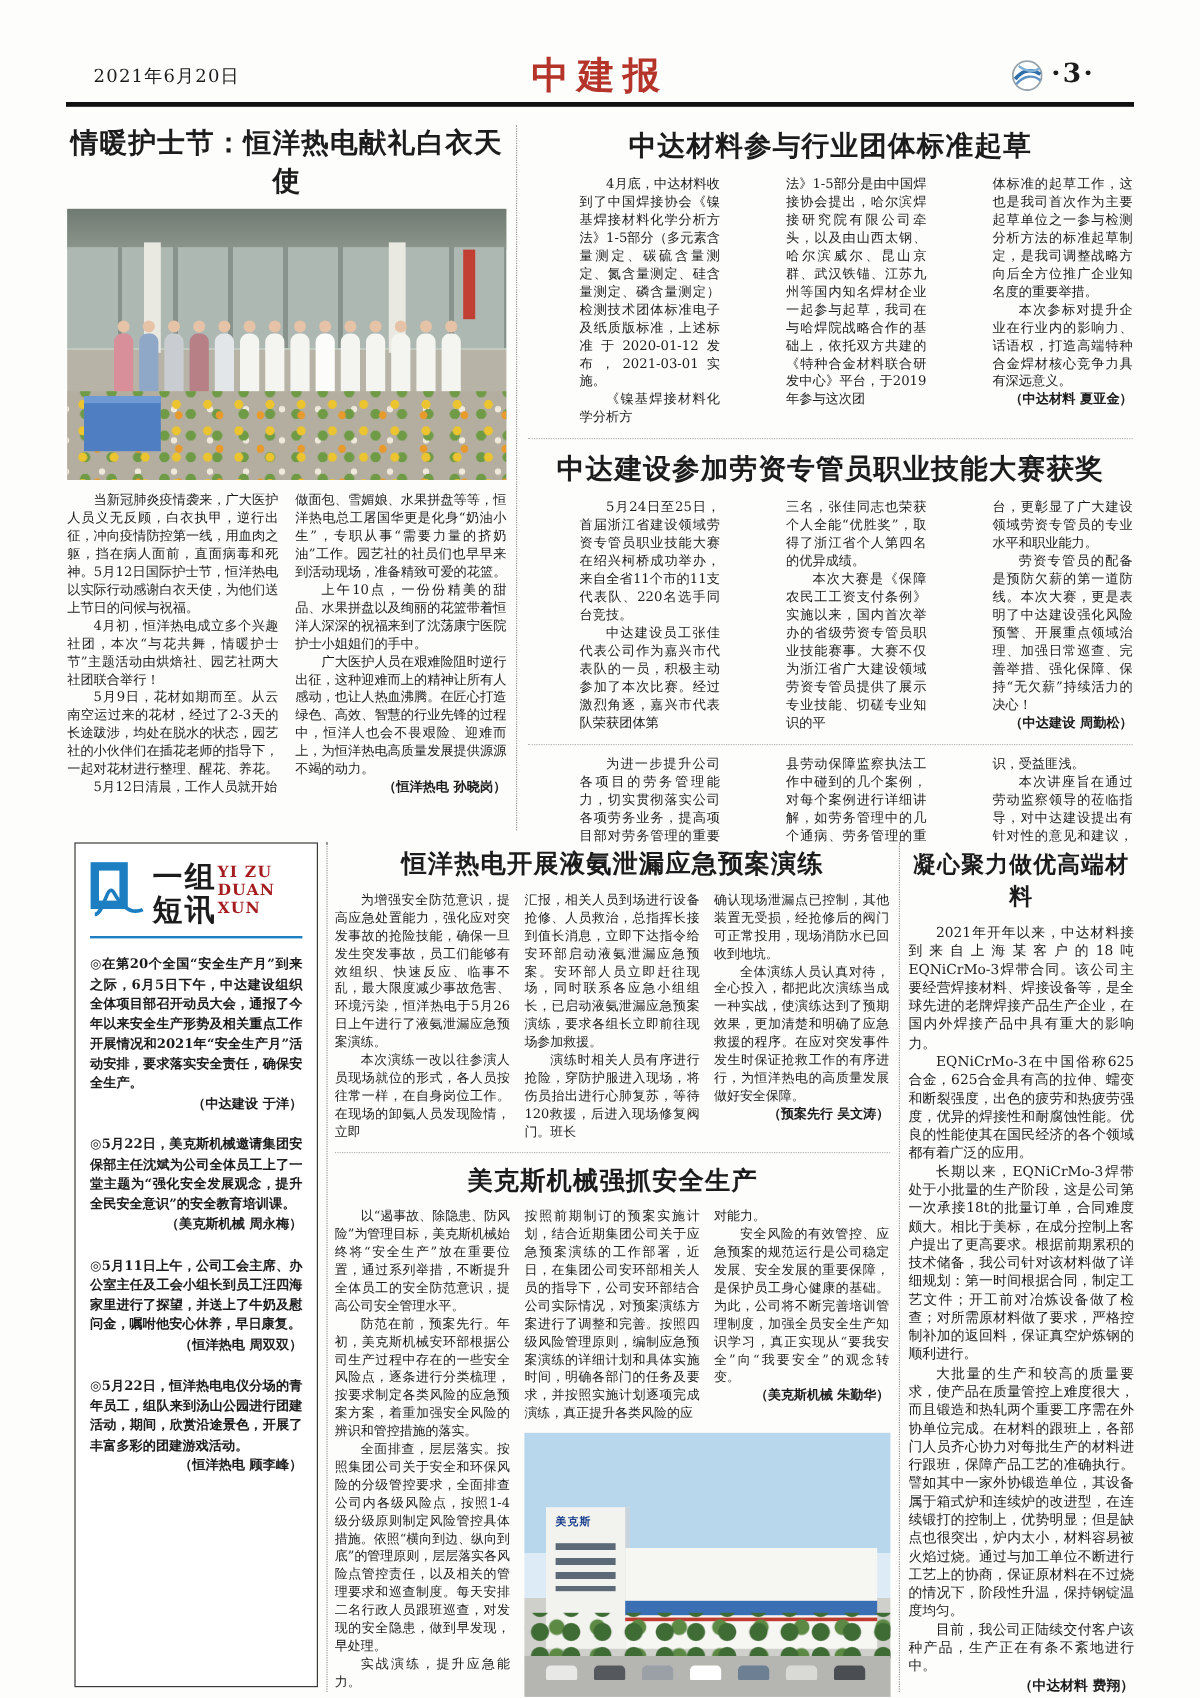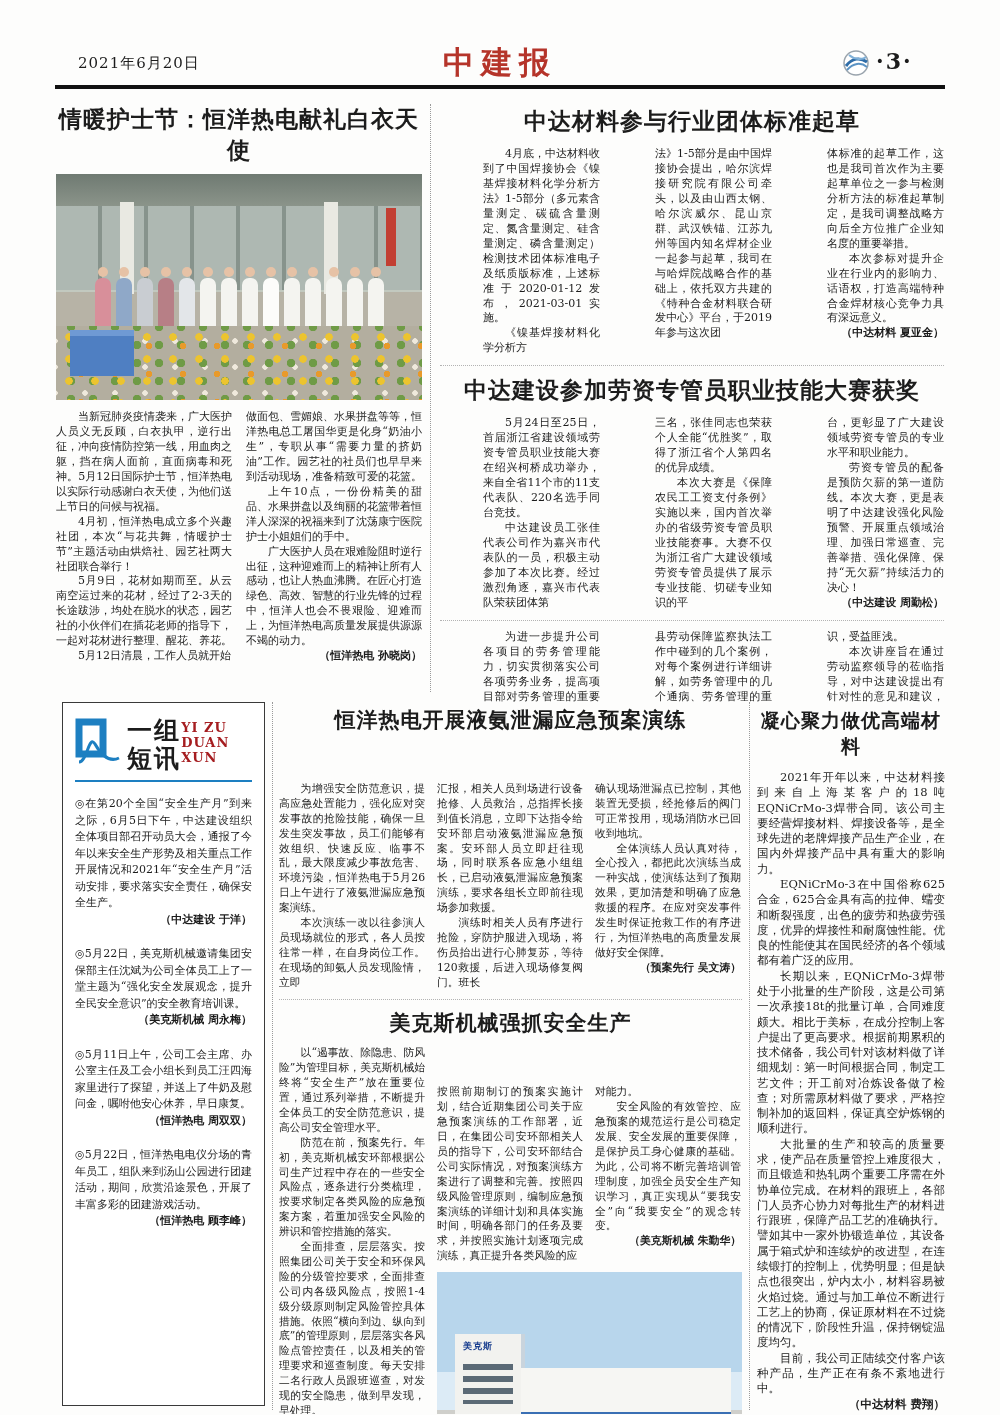--- a/index.html
+++ b/index.html
@@ -60,27 +60,27 @@
   
   #sidebar{position:absolute;left:62px;top:702px;width:203px;height:704px;border:1px solid #3a3a3a;
            box-sizing:border-box;padding:14px 12px;overflow:hidden;background:#fff;}
   .sb-head{display:flex;align-items:flex-end;gap:6px;}
   .sb-icon{flex:0 0 auto;}
   .sb-titles{display:flex;flex-direction:row;}
   .sb-title{font-size:25px;font-weight:700;letter-spacing:2px;line-height:1.1;}
   .sb-sub{font-size:13px;font-weight:700;color:#a51d20;letter-spacing:1px;margin-top:3px;}
   .sb-rule{border-top:2px solid #1d7fc1;margin:8px 0 14px;}
   .sb-item{margin-bottom:18px;}
-  .sb-item p{margin:0;font-size:11px;line-height:1.5;text-align:justify;}
+  .sb-item p{margin:0;font-size:11px;line-height:1.5;text-align:justify;font-weight:bold;}
   .sb-item .sig{display:block;text-align:right;font-weight:700;font-size:11px;line-height:1.5;}
   
   #middle{position:absolute;left:279px;top:702px;width:463px;height:712px;overflow:hidden;}
   #middle h2{font-size:21px;letter-spacing:1px;margin:4px 0 9px;}
   #middle .cols{gap:12px;}
-  #middle .col{width:146px;margin-top:39px;}
+  #middle .col{width:146px;}
   #middle p{font-size:10.8px;line-height:1.38;}
   .mks-wrap{display:flex;gap:12px;}
   .mks-c1{width:146px;flex:0 0 auto;}
   .mks-right{flex:1;}
   .mks-right .cols{gap:12px;}
   .mks-right .col{width:146px;}
   
   .photo2{position:relative;width:337px;height:222px;margin-top:8px;overflow:hidden;
           background:linear-gradient(#b8d6ec 0 45%,#dcebf6 45% 62%,#cfcfcb 62% 100%);}
   .p2-tower{position:absolute;left:18px;top:62px;width:66px;height:118px;background:#f2f2ef;

